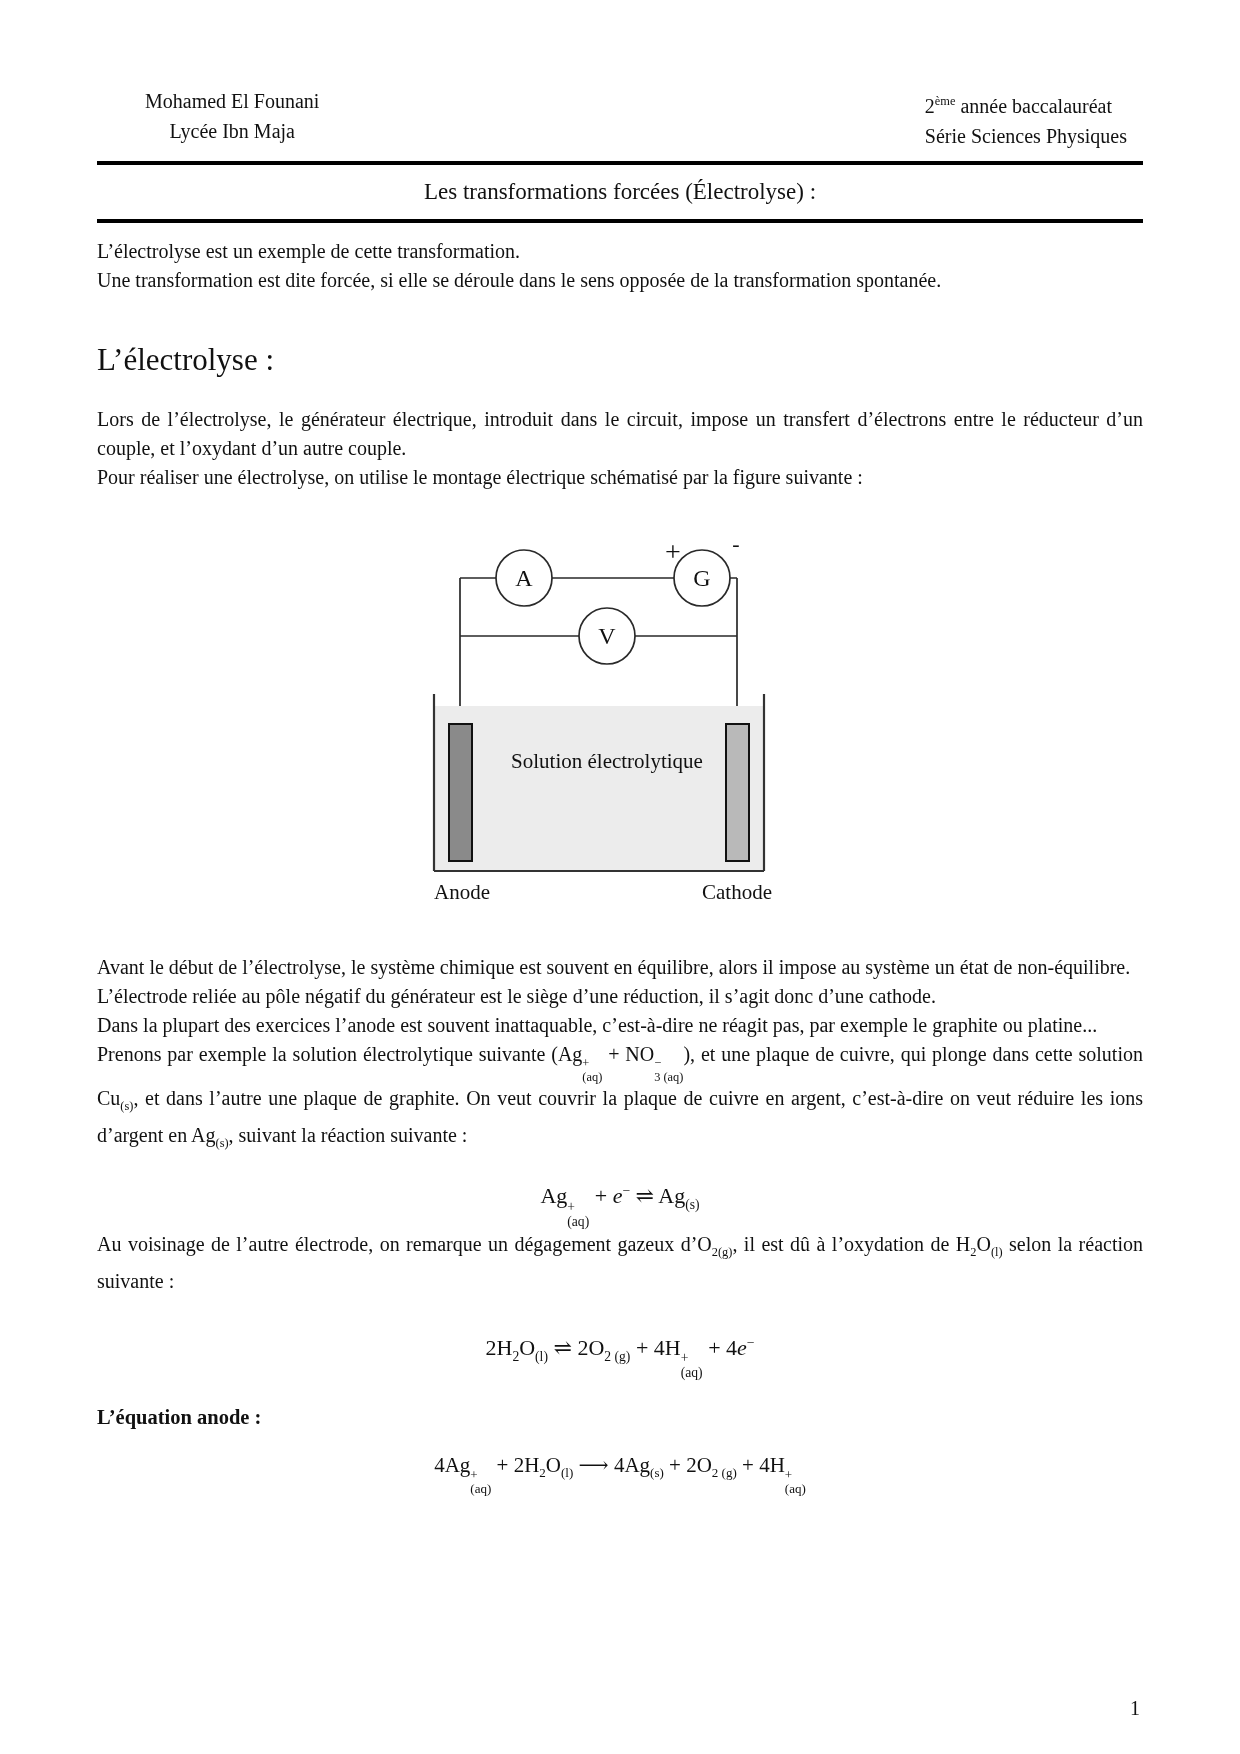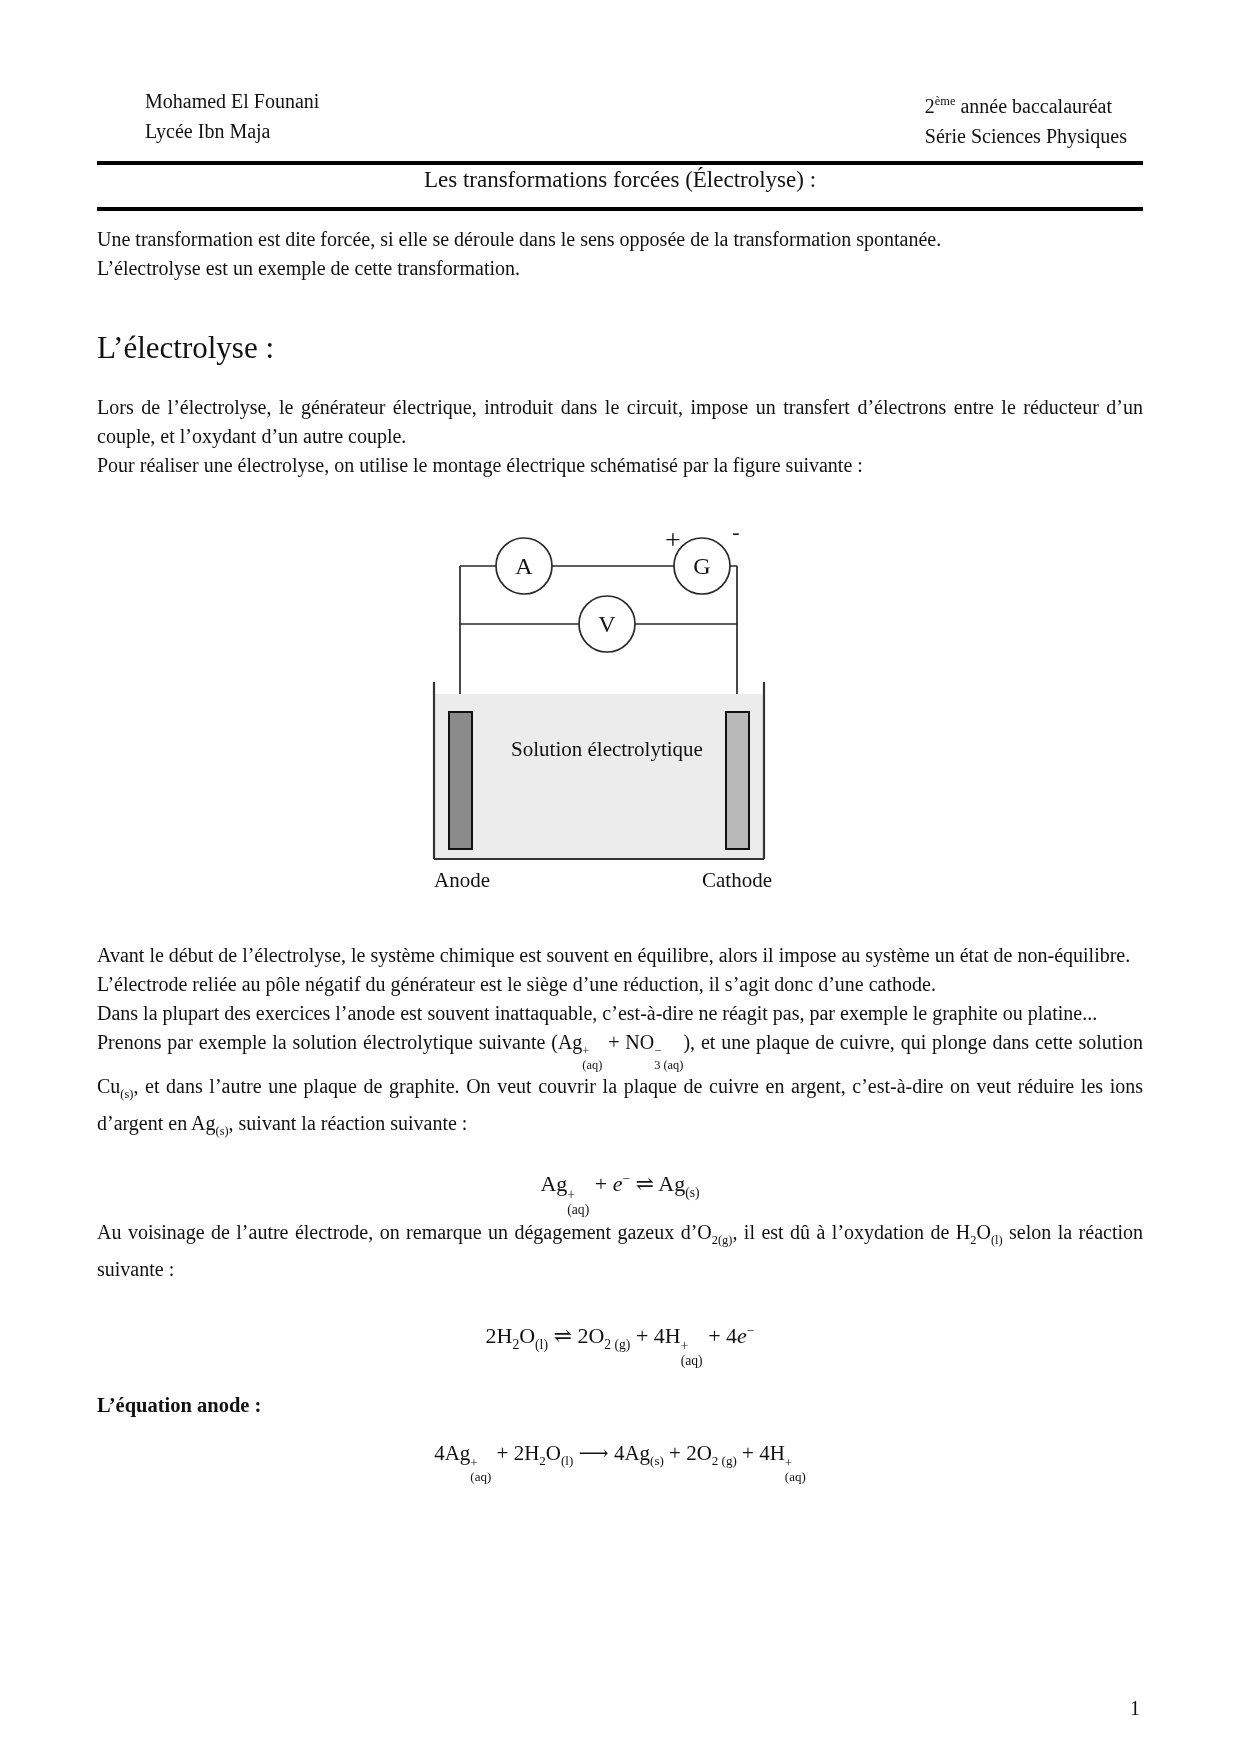--- a/index.html
+++ b/index.html
@@ -7,26 +7,26 @@
     position:relative;
     width:1240px;height:1754px;
     margin:0 auto;
     background:#ffffff;
     color:#111;
     font-family:"Liberation Serif","DejaVu Serif",serif;
     overflow:hidden;
   }
   .content{margin:0 97px;width:1046px;}
   .header-row{padding-top:86px;display:flex;justify-content:space-between;font-size:20px;line-height:30px;}
-  .header-left{margin-left:48px;}
+  .header-left{margin-left:48px;text-align:center;}
   .header-right{margin-right:16px;}
   .rule{height:4px;background:#000;}
   .rule-a{margin-top:10px;}
   .rule-b{margin-top:12px;}
-  .doc-title{font-size:23px;text-align:center;line-height:30px;}
+  .doc-title{margin-top:12px;font-size:23px;text-align:center;line-height:30px;}
   .intro{margin-top:14px;}
   .bodyline{font-size:20px;line-height:29px;text-align:justify;}
   h1.section{margin:44px 0 0 0;font-size:31px;font-weight:normal;line-height:42px;}
   .para2{margin-top:24px;}
   figure.circuit{margin:45px 0 0 292px;padding:0;}
   .para3{margin-top:40px;}
   .equation{font-family:"Liberation Serif","DejaVu Serif","DejaVu Sans",serif;text-align:center;font-size:22px;line-height:34px;}
   .eq1{margin-top:16px;}
   .para4{margin-top:0;}
   .eq2{margin-top:30px;}
@@ -53,22 +53,22 @@
         <div>2<sup>ème</sup> année baccalauréat</div>
         <div>Série Sciences Physiques</div>
       </div>
     </div>
 
     <div class="rule rule-a"></div>
     <div class="doc-title">Les transformations forcées (Électrolyse) :</div>
     <div class="rule rule-b"></div>
 
     <div class="intro">
+      <div class="bodyline">L’électrolyse est un exemple de cette transformation.</div>
       <div class="bodyline">Une transformation est dite forcée, si elle se déroule dans le sens opposée de la transformation spontanée.</div>
-      <div class="bodyline">L’électrolyse est un exemple de cette transformation.</div>
     </div>
 
     <h1 class="section">L’électrolyse :</h1>
 
     <div class="para2">
       <div class="bodyline">Lors de l’électrolyse, le générateur électrique, introduit dans le circuit, impose un transfert d’électrons entre le réducteur d’un couple, et l’oxydant d’un autre couple.</div>
       <div class="bodyline">Pour réaliser une électrolyse, on utilise le montage électrique schématisé par la figure suivante :</div>
     </div>
 
     <figure class="circuit">

